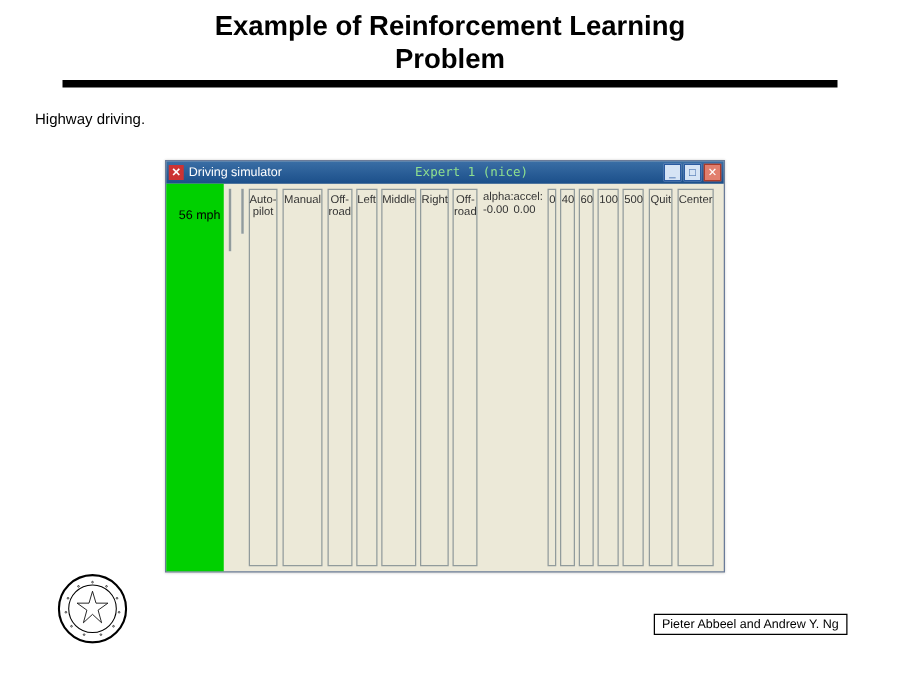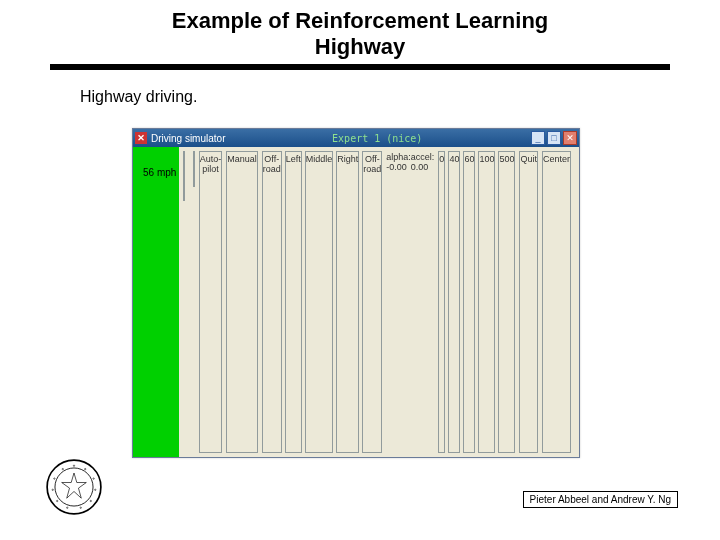--- a/index.html
+++ b/index.html
@@ -1,21 +1,21 @@
 <!DOCTYPE html>
 <html><head>
 <meta charset="utf-8">
 <style>
   * { box-sizing: border-box; margin: 0; padding: 0; }
   html, body { width: 720px; height: 540px; font-family: Arial, sans-serif; background: #fff; }
   .slide { position: relative; width: 720px; height: 540px; }
   .title-block { text-align: center; padding-top: 8px; }
   .title-block h1 { font-size: 22px; font-weight: bold; }
   .title-rule { height: 6px; background: #000; margin: 4px 50px 0 50px; }
-  .subtitle { font-size: 16px; margin: 18px 0 0 80px; }
+  .subtitle { font-size: 12px; margin: 18px 0 0 28px; }
   .window { position: absolute; left: 132px; top: 128px; width: 448px; height: 330px; border: 1px solid #6a7b99; background: #ece9d8; box-shadow: 0 0 2px rgba(0,0,0,.2); }
   .titlebar { height: 18px; background: linear-gradient(#3a6ea5,#1b4f8a); color: #fff; display: flex; align-items: center; font-size: 10px; padding: 0 2px; }
   .titlebar .appicon { width: 12px; height: 12px; background: #c33; margin-right: 4px; display: flex; align-items: center; justify-content: center; font-size: 9px; font-weight: bold; }
   .titlebar .wtitle { flex: 0 0 auto; white-space: nowrap; text-align: center; }
   .titlebar .caption { flex: 1; text-align: center; font-family: monospace; font-size: 10px; color: #8fe08f; white-space: nowrap; overflow: hidden; }
   .titlebar .ctl { width: 14px; height: 14px; background: #d6e4f5; border: 1px solid #2a5aa0; margin-left: 2px; display: flex; align-items: center; justify-content: center; font-size: 9px; color: #2a5aa0; }
   .titlebar .ctl.close { background: #e27f6e; color: #fff; border-color: #aa3b2a; }
   .client { display: flex; height: calc(100% - 18px); }
   .sim { width: 210px; height: 100%; background: #00d000; position: relative; overflow: hidden; }
   .road { position: absolute; left: 60px; top: 0; width: 90px; height: 100%; background: #000; }
@@ -36,21 +36,21 @@
   .status-bar { height: 10px; border-top: 1px solid #fff; margin-top: auto; }
   .seal { position: absolute; left: 46px; bottom: 25px; width: 56px; height: 56px; }
   .seal-svg { width: 56px; height: 56px; }
   .credit-box { position: absolute; right: 42px; bottom: 32px; border: 1px solid #000; padding: 2px 6px; font-size: 10px; }
 </style>
 </head>
 <body>
 
 <div class="slide">
   <div class="title-block">
-    <h1><span>Example of Reinforcement Learning</span><br><span>Highway</span></h1>
+    <h1><span>Example of Reinforcement Learning</span><br><span>Problem</span></h1>
   </div>
   <div class="title-rule"></div>
   <div class="subtitle">Highway driving.</div>
 
   <div class="window">
     <div class="titlebar">
       <div class="appicon">✕</div>
       <div class="wtitle">Driving simulator</div>
       <div class="caption">Expert 1 (nice)</div>
       <div class="ctl">_</div>

